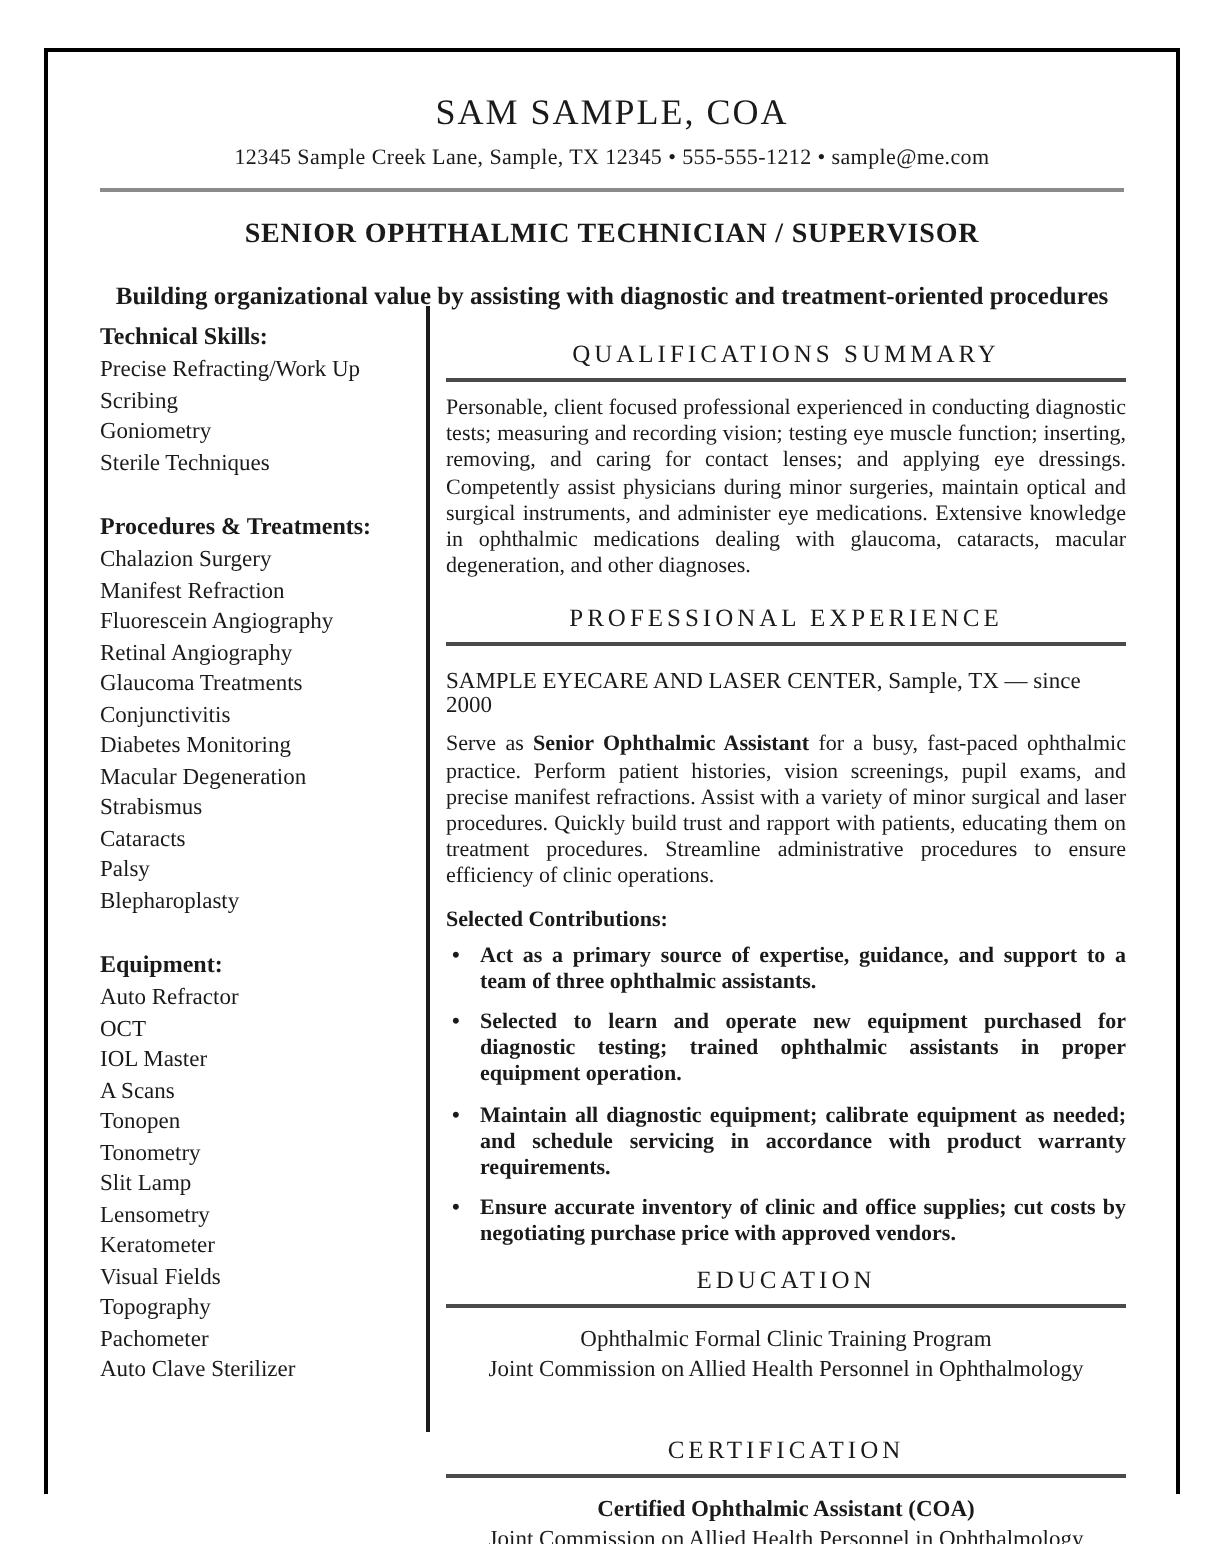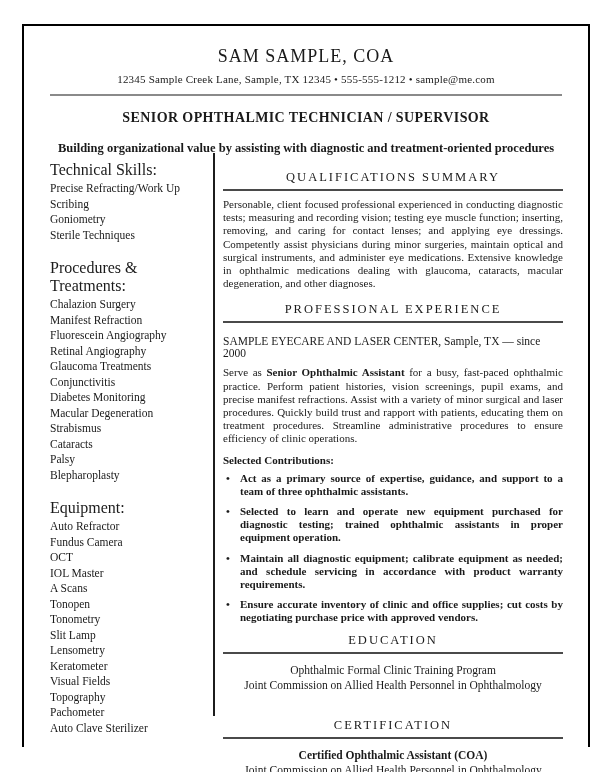--- a/index.html
+++ b/index.html
@@ -32,21 +32,21 @@
   .tagline { margin-top: 9px; font-size: 12.5px; font-weight: bold; }
   
   .divider {
     position: absolute; left: 189px; top: 127px;
     width: 2px; height: 563px; background: #1c1c1c;
   }
   .sidebar {
     position: absolute; left: 26px; top: 135px; width: 158px;
   }
   .sidebar section + section { margin-top: 16px; }
-  .sidebar h3 { margin: 0 0 2px 0; font-size: 16px; font-weight: normal; }
+  .sidebar h3 { margin: 0 0 2px 0; font-size: 12px; font-weight: bold; }
   .sidebar ul { margin: 0; padding: 0; list-style: none; }
   .sidebar li { font-size: 11.5px; line-height: 15.5px; }
   .main {
     position: absolute; left: 199px; top: 144px; width: 340px;
   }
   .sec-head {
     text-align: center; font-size: 12.5px; font-weight: normal;
     letter-spacing: 2px; margin: 0;
   }
   .sec-rule { height: 2px; background: #4a4a4a; margin-top: 4px; }
@@ -111,21 +111,20 @@
           <li>Cataracts</li>
           <li>Palsy</li>
           <li>Blepharoplasty</li>
         </ul>
     </section>
     <section>
       <h3>Equipment:</h3>
       <ul>
 
       <li>Auto Refractor</li>
-          <li>Fundus Camera</li>
           <li>OCT</li>
           <li>IOL Master</li>
           <li>A Scans</li>
           <li>Tonopen</li>
           <li>Tonometry</li>
           <li>Slit Lamp</li>
           <li>Lensometry</li>
           <li>Keratometer</li>
           <li>Visual Fields</li>
           <li>Topography</li>

